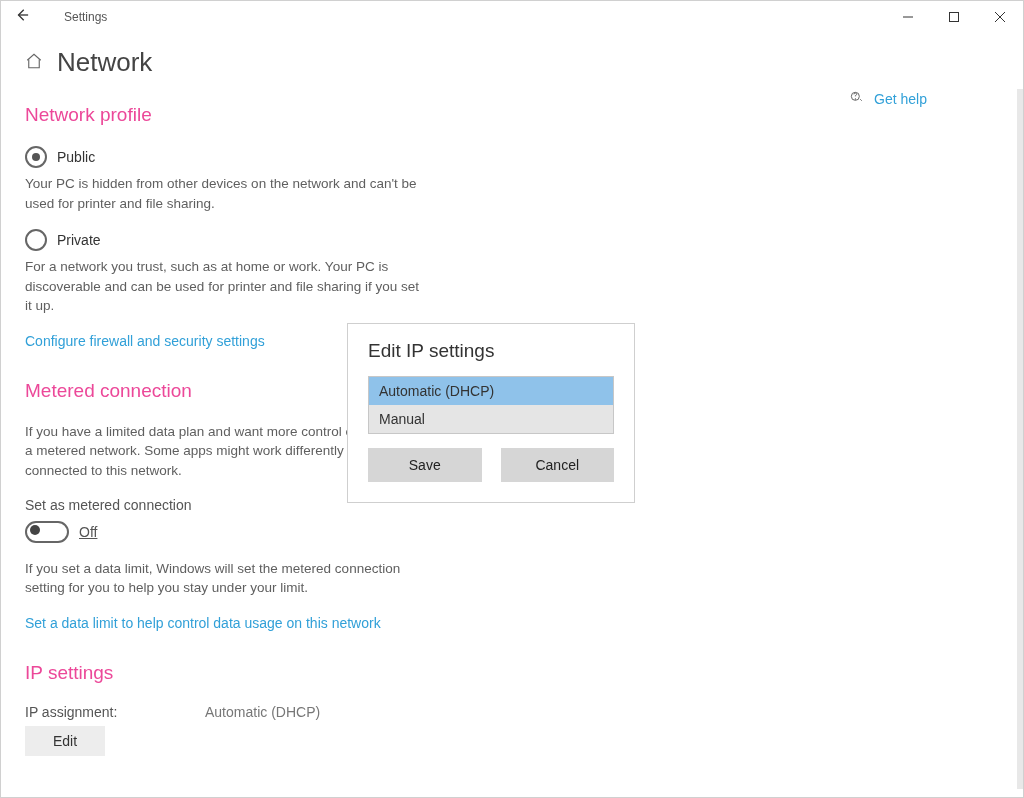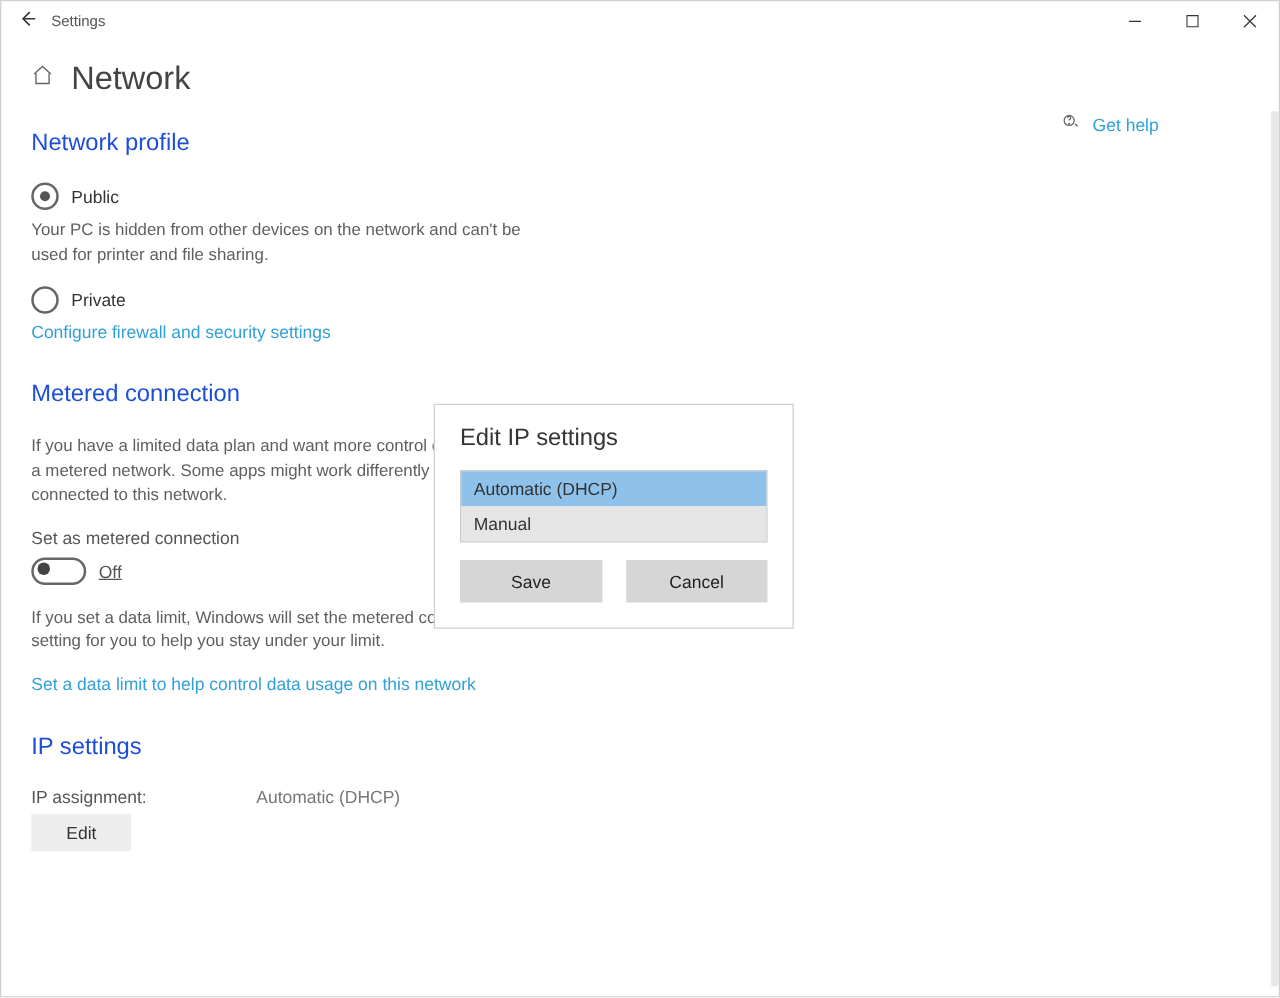--- a/index.html
+++ b/index.html
@@ -1,32 +1,32 @@
 <!DOCTYPE html>
 <html><head>
 <meta charset="utf-8">
 <style>
   html,body{margin:0;padding:0;font-family:"Segoe UI",Arial,sans-serif;background:#fff;color:#323232;width:1024px;height:798px;overflow:hidden;}
   .window{width:1022px;height:796px;border:1px solid #d0d0d0;position:relative;background:#fff;}
   .titlebar{height:32px;display:flex;align-items:center;justify-content:space-between;}
-  .titlebar-left{display:flex;align-items:center;gap:12px;padding-left:14px;}
+  .titlebar-left{display:flex;align-items:center;gap:35px;padding-left:14px;}
   .back-arrow{width:14px;height:14px;}
   .title-txt{font-size:12px;color:#555;}
   .winctrls{display:flex;}
   .winctrl{width:46px;height:32px;display:flex;align-items:center;justify-content:center;cursor:pointer;}
   .winctrl svg{width:10px;height:10px;}
   .content{padding:14px 24px;height:740px;overflow:hidden;box-sizing:border-box;position:relative;}
   .page-head{display:flex;align-items:center;gap:14px;margin-bottom:26px;}
   .home-ic{width:18px;height:18px;color:#666;}
   .page-title{font-size:26px;font-weight:400;color:#444;}
   .side-help{position:absolute;right:96px;top:56px;display:flex;align-items:center;gap:10px;}
   .help-ic{width:16px;height:16px;color:#666;}
   .link{color:#31a0d8;font-size:14px;cursor:pointer;}
   .section{margin-bottom:30px;max-width:600px;}
-  .sect-title{font-size:19px;color:#1d4ed8;font-weight:400;margin-bottom:20px;}
+  .sect-title{font-size:19px;color:#ec4899;font-weight:400;margin-bottom:20px;}
   .radio-row{display:flex;align-items:center;gap:10px;margin-bottom:6px;}
   .radio{width:18px;height:18px;border:2px solid #666;border-radius:50%;display:flex;align-items:center;justify-content:center;}
   .radio.sel::after{content:"";width:8px;height:8px;border-radius:50%;background:#555;}
   .radio-label{font-size:14px;color:#333;}
   .desc{font-size:13.5px;color:#5f5f5f;line-height:1.45;margin:0 0 16px 0;max-width:400px;}
   .toggle-lab{font-size:14px;color:#555;margin-bottom:8px;}
   .toggle-row{display:flex;align-items:center;gap:10px;margin-bottom:16px;}
   .toggle{width:40px;height:18px;border:2px solid #666;border-radius:11px;position:relative;}
   .toggle::after{content:"";position:absolute;width:10px;height:10px;border-radius:50%;background:#444;left:3px;top:2px;}
   .toggle-state{font-size:14px;color:#555;text-decoration:underline;}
@@ -97,20 +97,21 @@
       <div class="radio-row">
         <div class="radio sel"></div>
         <span class="radio-label">Public</span>
       </div>
       <p class="desc">Your PC is hidden from other devices on the network and can't be used for printer and file sharing.</p>
 
       <div class="radio-row">
         <div class="radio"></div>
         <span class="radio-label">Private</span>
       </div>
+      <p class="desc">For a network you trust, such as at home or work. Your PC is discoverable and can be used for printer and file sharing if you set it up.</p>
 
       <span class="link">Configure firewall and security settings</span>
     </div>
 
     <div class="section">
       <div class="sect-title">Metered connection</div>
       <p class="desc" style="max-width:560px">If you have a limited data plan and want more control over data usage, make this connection a metered network. Some apps might work differently to reduce data usage when you're connected to this network.</p>
 
       <div class="toggle-lab">Set as metered connection</div>
       <div class="toggle-row">

